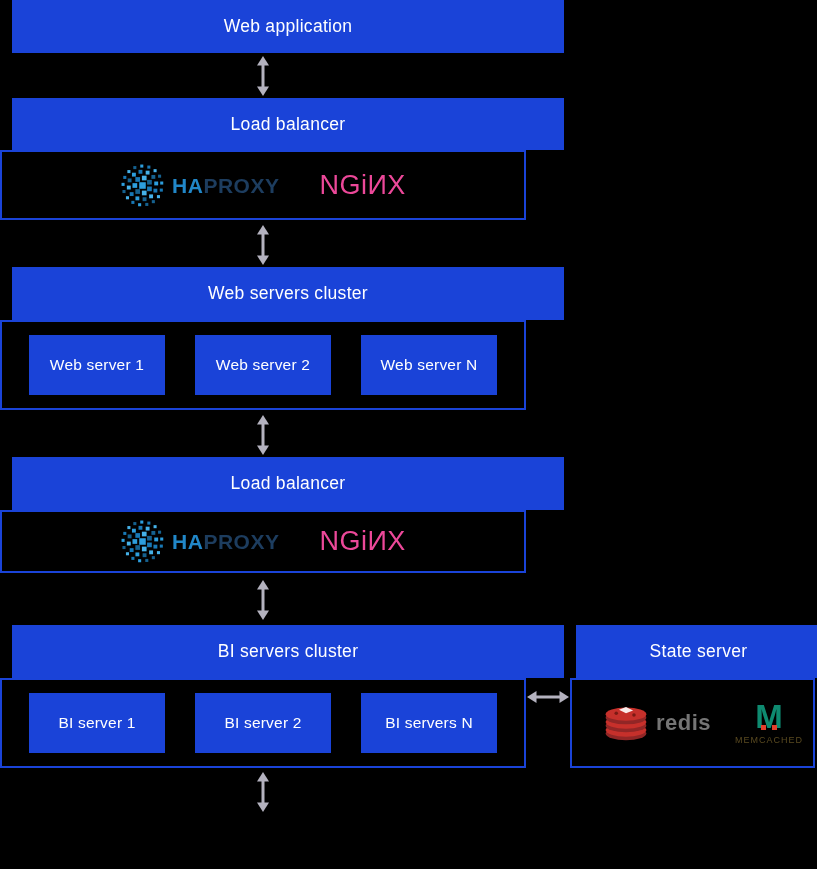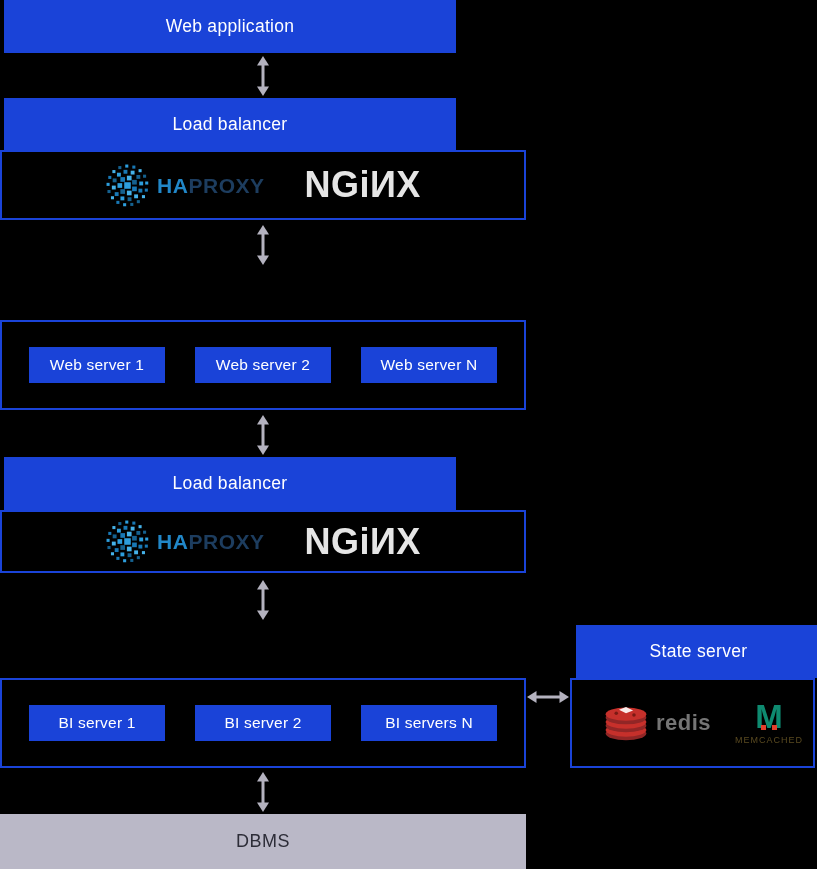--- a/index.html
+++ b/index.html
@@ -2,21 +2,21 @@
 <html><head>
 <meta charset="utf-8">
 <style>
   html,body { margin:0; padding:0; background:#000; }
   .canvas {
     position:relative; width:817px; height:869px; background:#000000;
     font-family:"Liberation Sans","DejaVu Sans",sans-serif; overflow:hidden;
   }
   
   .blue-bar {
-    position:absolute; left:4px; width:452px; background:#1a43d8; color:#ffffff;
+    position:absolute; left:12px; width:552px; background:#1a43d8; color:#ffffff;
     display:flex; align-items:center; justify-content:center;
     font-size:17.5px; font-weight:500; letter-spacing:0.3px;
   }
   .pos-webapp   { top:0;    height:53px; }
   .pos-lb1-hdr  { top:98px;  height:52px; }
   .pos-wsc-hdr  { top:267px; height:53px; }
   .pos-lb2-hdr  { top:457px; height:53px; }
   .pos-bic-hdr  { top:625px; height:53px; }
   .pos-state-hdr{ left:576px; width:245px; top:625px; height:53px; }
 
@@ -28,21 +28,21 @@
   }
   .pos-lb1-body { top:150px; height:70px; }
   .pos-wsc-body { top:320px; height:90px; }
   .pos-lb2-body { top:510px; height:63px; }
   .pos-bic-body { top:678px; height:90px; }
   .pos-state-body { left:570px; width:245px; top:678px; height:90px;padding-left:21px; }
 
   
   .cluster-row { gap:30px; }
   .server-btn {
-    width:136px; height:36px; background:#1a43d8; color:#ffffff;
+    width:136px; height:60px; background:#1a43d8; color:#ffffff;
     display:flex; align-items:center; justify-content:center;
     font-size:15.5px; font-weight:500; letter-spacing:0.2px;
   }
 
   
   .v-arrow {
     position:absolute; left:0; width:526px;
     display:flex; align-items:center; justify-content:center;
   }
   .pos-arrow1 { top:53px;  height:45px; }
@@ -61,21 +61,21 @@
     font-size:18px; font-weight:500; letter-spacing:0.5px;
   }
 
   
   .logo-row { gap:40px; }
   .haproxy-logo { display:flex; align-items:center; gap:7px; }
   .hap-text { font-size:21px; font-weight:bold; letter-spacing:0.5px; line-height:1; }
   .hap-ha    { color:#2187c8; }
   .hap-proxy { color:#1d3d5f; }
   .nginx-wordmark {
-    font-size:36px; font-weight:bold; color:#e5e5e5;
+    font-size:27px; font-weight:normal; color:#ec4899;
     letter-spacing:0.5px; line-height:1;
   }
 
   
   .state-row { gap:24px; }
   .redis-logo { display:flex; align-items:center; gap:7px; }
   .redis-text { font-size:22px; font-weight:bold; color:#757575; letter-spacing:0.5px; }
   .memcached-logo { display:flex; flex-direction:column; align-items:center; }
   .mc-m { position:relative; font-size:33px; font-weight:bold; color:#0e8a70; line-height:0.95; }
   .mc-dot { position:absolute; width:5px; height:5px; background:#e23e2b; bottom:3px; }
@@ -150,20 +150,23 @@
   </div>
 
   <div class="v-arrow pos-arrow2">
     <svg width="18" height="40" viewBox="0 0 18 40">
       <line x1="9" y1="7" x2="9" y2="33" stroke="#b4b2bf" stroke-width="3"></line>
       <polygon points="9,0 3,9.5 15,9.5" fill="#b4b2bf"></polygon>
       <polygon points="9,40 3,30.5 15,30.5" fill="#b4b2bf"></polygon>
     </svg>
   </div>
 
+  <div class="blue-bar pos-wsc-hdr">
+    <span>Web servers cluster</span>
+  </div>
   <div class="box-body pos-wsc-body cluster-row">
     <div class="server-btn">Web server 1</div>
     <div class="server-btn">Web server 2</div>
     <div class="server-btn">Web server N</div>
   </div>
 
   <div class="v-arrow pos-arrow3">
     <svg width="18" height="40" viewBox="0 0 18 40">
       <line x1="9" y1="7" x2="9" y2="33" stroke="#b4b2bf" stroke-width="3"></line>
       <polygon points="9,0 3,9.5 15,9.5" fill="#b4b2bf"></polygon>
@@ -221,20 +224,23 @@
   </div>
 
   <div class="v-arrow pos-arrow4">
     <svg width="18" height="40" viewBox="0 0 18 40">
       <line x1="9" y1="7" x2="9" y2="33" stroke="#b4b2bf" stroke-width="3"></line>
       <polygon points="9,0 3,9.5 15,9.5" fill="#b4b2bf"></polygon>
       <polygon points="9,40 3,30.5 15,30.5" fill="#b4b2bf"></polygon>
     </svg>
   </div>
 
+  <div class="blue-bar pos-bic-hdr">
+    <span>BI servers cluster</span>
+  </div>
   <div class="box-body pos-bic-body cluster-row">
     <div class="server-btn">BI server 1</div>
     <div class="server-btn">BI server 2</div>
     <div class="server-btn">BI servers N</div>
   </div>
 
   <div class="h-arrow">
     <svg width="42" height="18" viewBox="0 0 42 18">
       <line x1="7" y1="9" x2="35" y2="9" stroke="#b4b2bf" stroke-width="3"></line>
       <polygon points="0,9 9.5,3 9.5,15" fill="#b4b2bf"></polygon>
@@ -271,17 +277,14 @@
   </div>
 
   <div class="v-arrow pos-arrow5">
     <svg width="18" height="40" viewBox="0 0 18 40">
       <line x1="9" y1="7" x2="9" y2="33" stroke="#b4b2bf" stroke-width="3"></line>
       <polygon points="9,0 3,9.5 15,9.5" fill="#b4b2bf"></polygon>
       <polygon points="9,40 3,30.5 15,30.5" fill="#b4b2bf"></polygon>
     </svg>
   </div>
 
-  <div class="dbms-bar">
-    <span>DBMS</span>
-  </div>
 
 </div>
 
 </body></html>

